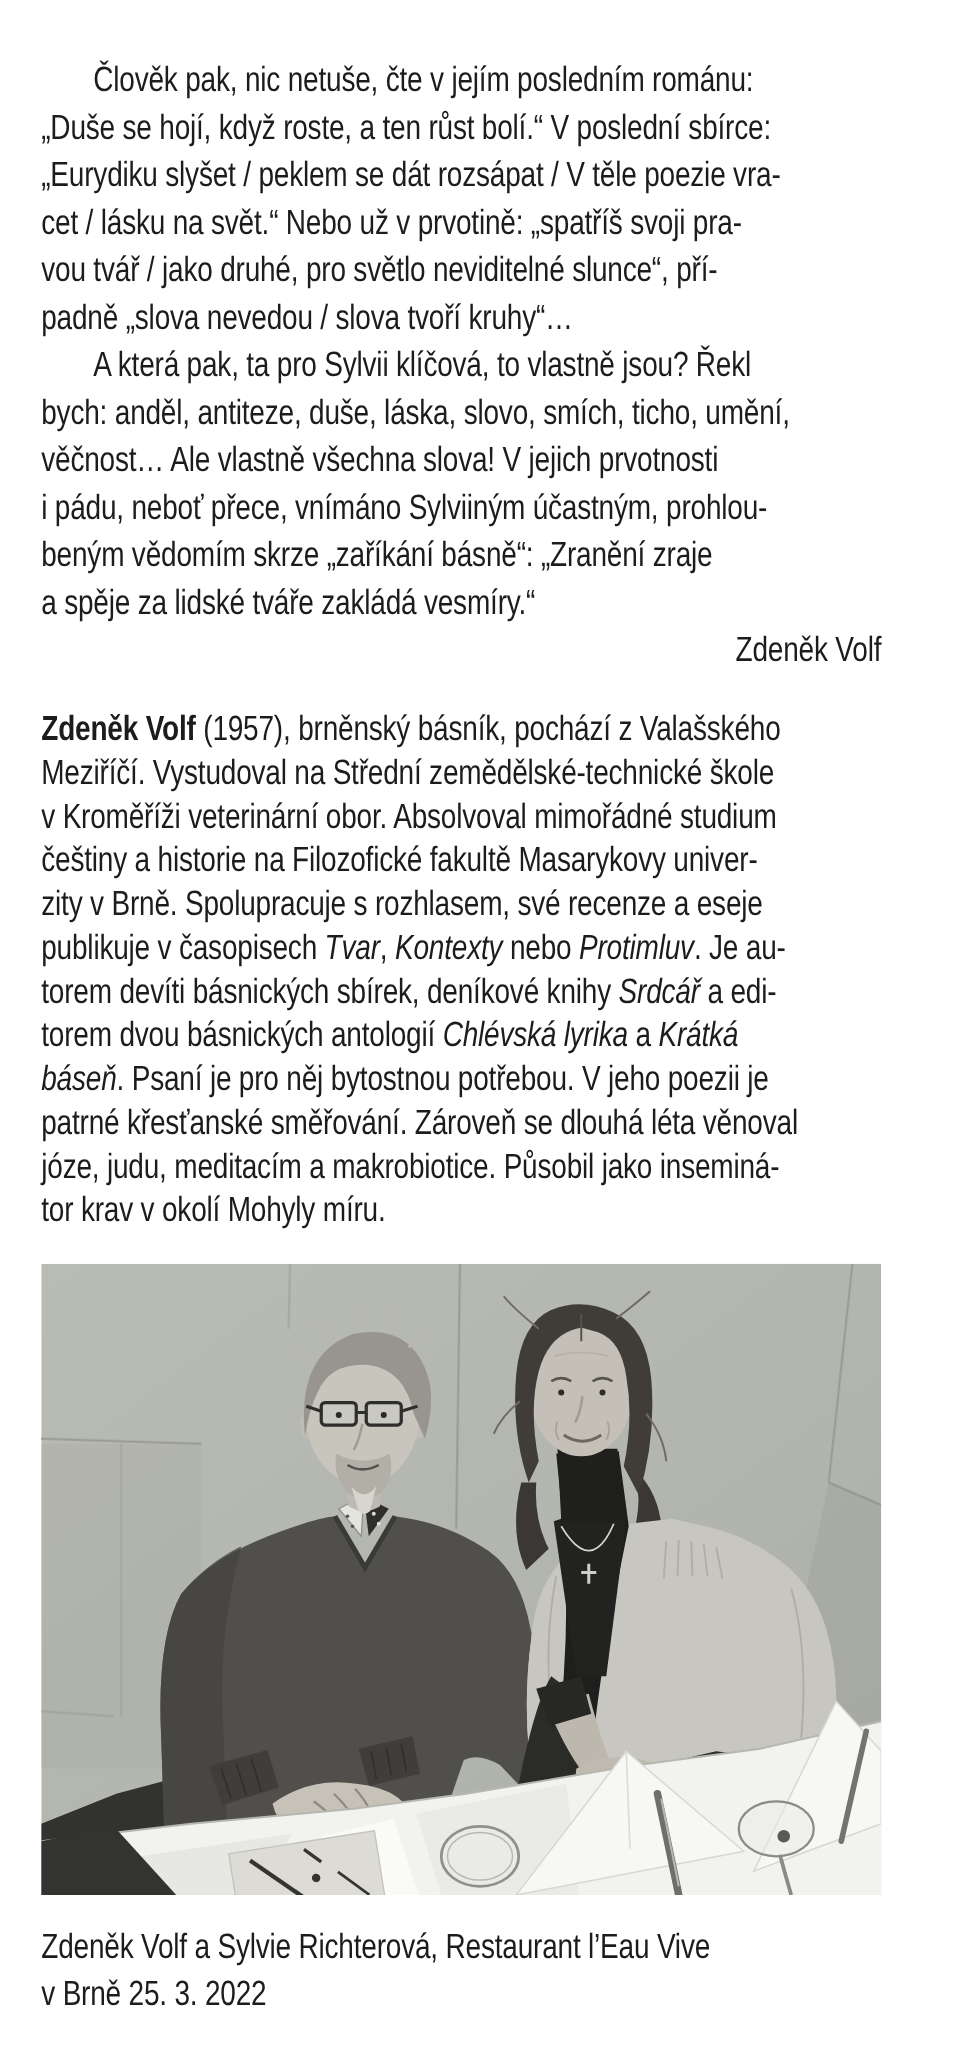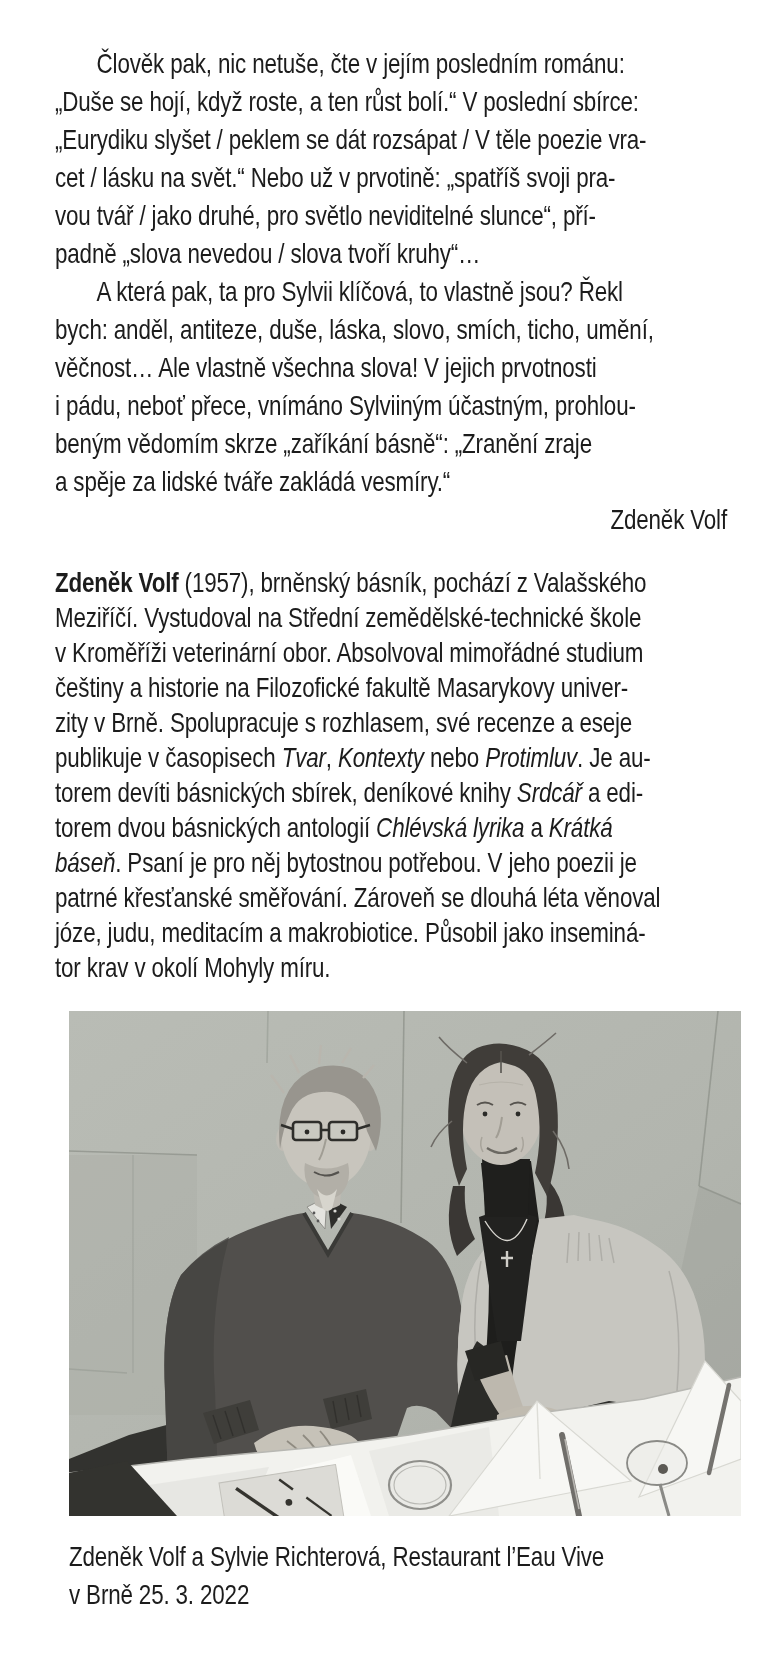--- a/index.html
+++ b/index.html
@@ -7,40 +7,40 @@
     --text:#1c1c1c;
   }
   html,body{margin:0;padding:0;}
   body{
     width:780px;height:1654px;
     background:var(--page-bg);
     color:var(--text);
     font-family:"Liberation Sans", sans-serif;
     overflow:hidden;
   }
-  .content{padding:45px 0 0 55px;}
+  .content{padding:45px 0 0 33px;}
   
   .tblock{
     width:840px;
     transform:scaleX(0.8);
     transform-origin:0 0;
   }
   .line{
     font-size:28px;
     line-height:38px;
     letter-spacing:-0.2px;
     white-space:pre;
   }
   .indent{padding-left:52px;}
   .bio{margin-top:26px;}
   .bio .line{line-height:35px;}
   .signature{text-align:right;}
   .b{font-weight:bold;}
   .i{font-style:italic;}
-  figure{margin:26px 0 0 14px;}
+  figure{margin:26px 0 0 0;}
   figure svg{display:block;}
   figcaption{margin-top:22px;}
   .caption .line{white-space:pre;}
 </style>
 </head>
 <body>
 
 <div class="content">
 
   <div class="tblock para">

